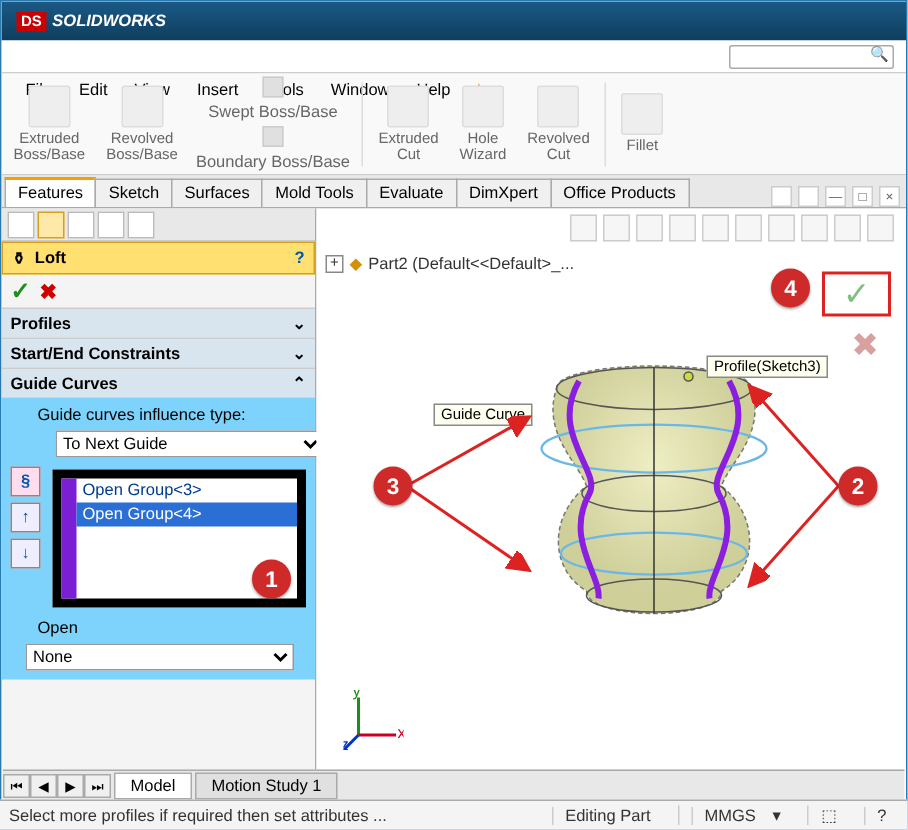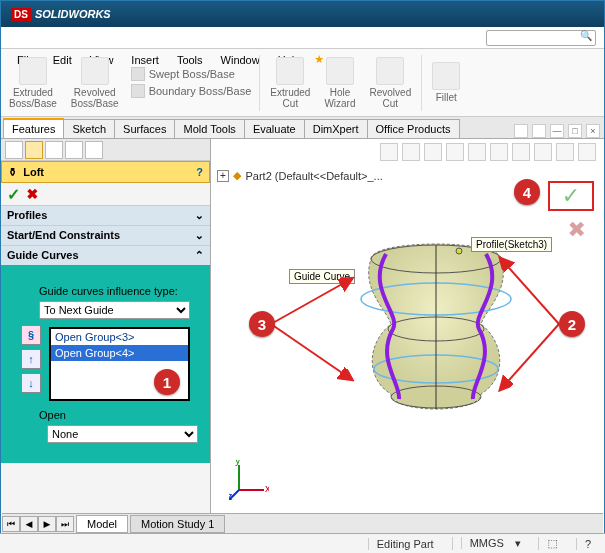--- a/index.html
+++ b/index.html
@@ -11,45 +11,45 @@
 .menubar{height:22px;background:#fff;border-bottom:1px solid #ccc;display:flex;align-items:center;padding:0 8px;gap:2px;}
 .menubar span{padding:2px 8px;cursor:default;margin-top:44px;}
 .menubar .qsearch{margin-left:auto;width:110px;height:16px;border:1px solid #aaa;border-radius:2px;background:#fff;position:relative;}
 .menubar .qsearch::after{content:"🔍";position:absolute;right:2px;top:-1px;font-size:10px;color:#888;}
 
 .ribbon{height:68px;background:#f9f9f9;border-bottom:1px solid #ccc;display:flex;align-items:center;padding:2px 4px;gap:6px;}
 .rgrp{display:flex;flex-direction:column;align-items:center;justify-content:center;gap:2px;color:#666;padding:2px 4px;}
 .rgrp .ricon{width:28px;height:28px;border:1px solid #ddd;background:#eee;border-radius:2px;}
 .rgrp .rlbl{font-size:10px;text-align:center;line-height:1.1;}
 .rlist{display:flex;flex-direction:column;gap:1px;color:#666;}
-.rlist div{display:flex;align-items:center;gap:4px;padding:1px 2px;}
+.rlist div{display:flex;align-items:center;gap:4px;padding:1px 2px;flex-direction:column;}
 .rlist .si{width:14px;height:14px;background:#e0e0e0;border:1px solid #ccc;}
 .rsep{width:1px;height:56px;background:#ddd;}
 
 .tabs{height:22px;background:#e8e8e8;border-bottom:1px solid #aaa;display:flex;align-items:flex-end;padding-left:2px;}
 .tab{padding:3px 8px;border:1px solid #aaa;border-bottom:none;background:#f0f0f0;margin-right:-1px;font-size:11px;cursor:default;}
 .tab.active{background:#fff;border-top:2px solid #f4a000;}
 .tabs .ticons{margin-left:auto;display:flex;gap:4px;padding-right:4px;color:#666;}
 .tabs .ticons span{width:14px;height:14px;border:1px solid #ccc;background:#fff;font-size:9px;text-align:center;line-height:12px;}
 
 .main{display:flex;height:416px;}
 .left{width:210px;border-right:1px solid #aaa;background:#f4f4f4;display:flex;flex-direction:column;}
 .fm-tabs{height:22px;background:#e8e8e8;border-bottom:1px solid #ccc;display:flex;align-items:center;gap:2px;padding:0 4px;}
 .fm-tabs span{width:18px;height:18px;border:1px solid #bbb;background:#fff;display:inline-block;}
 .fm-tabs span.sel{background:#ffe9a8;border-color:#d4a020;}
 .pm-head{height:22px;background:#ffe070;border:1px solid #d4a020;display:flex;align-items:center;padding:0 6px;font-weight:bold;gap:6px;}
 .pm-head .qm{margin-left:auto;color:#0057a8;font-weight:bold;}
 .pm-okrow{height:22px;display:flex;align-items:center;gap:6px;padding:0 6px;}
 .pm-okrow .ok{color:#1a8f1a;font-size:16px;font-weight:bold;}
 .pm-okrow .cx{color:#c00;font-size:14px;font-weight:bold;}
 .sect{border-top:1px solid #ccc;}
-.sect-h{background:#d8e4ee;padding:3px 6px;font-weight:bold;display:flex;align-items:flex-start;}
+.sect-h{background:#d8e4ee;padding:3px 6px;font-weight:bold;display:flex;align-items:center;}
 .sect-h .chev{margin-left:auto;}
-.sect-b{padding:20px;background:#14b8a6;}
-.gclist{border:2px solid #000000;background:#fff;height:74px;display:flex;margin:2px 0;flex-direction:column;}
+.sect-b{padding:6px;background:#7dd3fc;}
+.gclist{border:6px solid #000000;background:#fff;height:92px;display:flex;margin:2px 0;}
 .gclist .bar{width:10px;background:#7a1fd4;}
 .gclist .items{flex:1;}
 .gclist .items div{padding:2px 4px;color:#003a8c;}
 .gclist .items div.sel{background:#2a6fd6;color:#fff;}
 .updown{display:flex;flex-direction:column;gap:4px;margin-right:4px;}
 .updown button{width:20px;height:20px;border:1px solid #888;background:#eef;color:#0057a8;font-weight:bold;}
 .gcrow{display:flex;align-items:flex-start;gap:4px;}
 select{width:100%;border:1px solid #999;background:#fff;font-size:11px;height:18px;}
 
 .vp{flex:1;background:#fff;position:relative;}
@@ -190,40 +190,40 @@
           <span class="chev">⌄</span>
         </div>
       </div>
     <div class="sect">
       <div class="sect-h">
           <span>Guide Curves</span>
           <span class="chev">⌃</span>
         </div>
       <div class="sect-b">
         <div style="margin-left:18px;margin-bottom:4px;">Guide curves influence type:</div>
-        <select style="margin-left:18px;width:calc(100% - 18px);"><option>To Next Guide</option></select>
+        <select style="margin-left:30px;width:calc(100% - 18px);"><option>To Next Guide</option></select>
         <div class="gcrow" style="margin-top:6px;">
           <div class="updown">
             <button style="background:#fde;">§</button>
             <button>↑</button>
             <button>↓</button>
           </div>
           <div style="flex:1;position:relative;">
             <div class="gclist">
               <div class="bar"></div>
               <div class="items">
                 <div>Open Group&lt;3&gt;</div>
                 <div class="sel">Open Group&lt;4&gt;</div>
               </div>
             </div>
             <div class="stepnum" style="right:10px;bottom:8px;">1</div>
           </div>
         </div>
         <div style="margin:6px 0 4px 18px;">Open</div>
-        <select style="margin-left:26px;width:calc(100% - 18px);"><option>None</option></select>
+        <select style="margin-left:10px;width:calc(100% - 18px);"><option>None</option></select>
       </div>
     </div>
   </div>
 
   <div class="vp">
     <div class="vtool">
       <span></span>
         <span></span>
         <span></span>
         <span></span>
@@ -300,19 +300,20 @@
     <span>⏮</span>
     <span>◀</span>
     <span>▶</span>
     <span>⏭</span>
   </div>
   <div class="bt">Model</div>
   <div class="bt inact">Motion Study 1</div>
 </div>
 
 <div class="status">
+  <span>Select more profiles if required then set attributes ...</span>
   <div class="sp">
     <span>Editing Part</span>
     <span><span>MMGS</span> ▾</span>
     <span>⬚</span>
     <span>?</span>
   </div>
 </div>
 
 </body></html>

